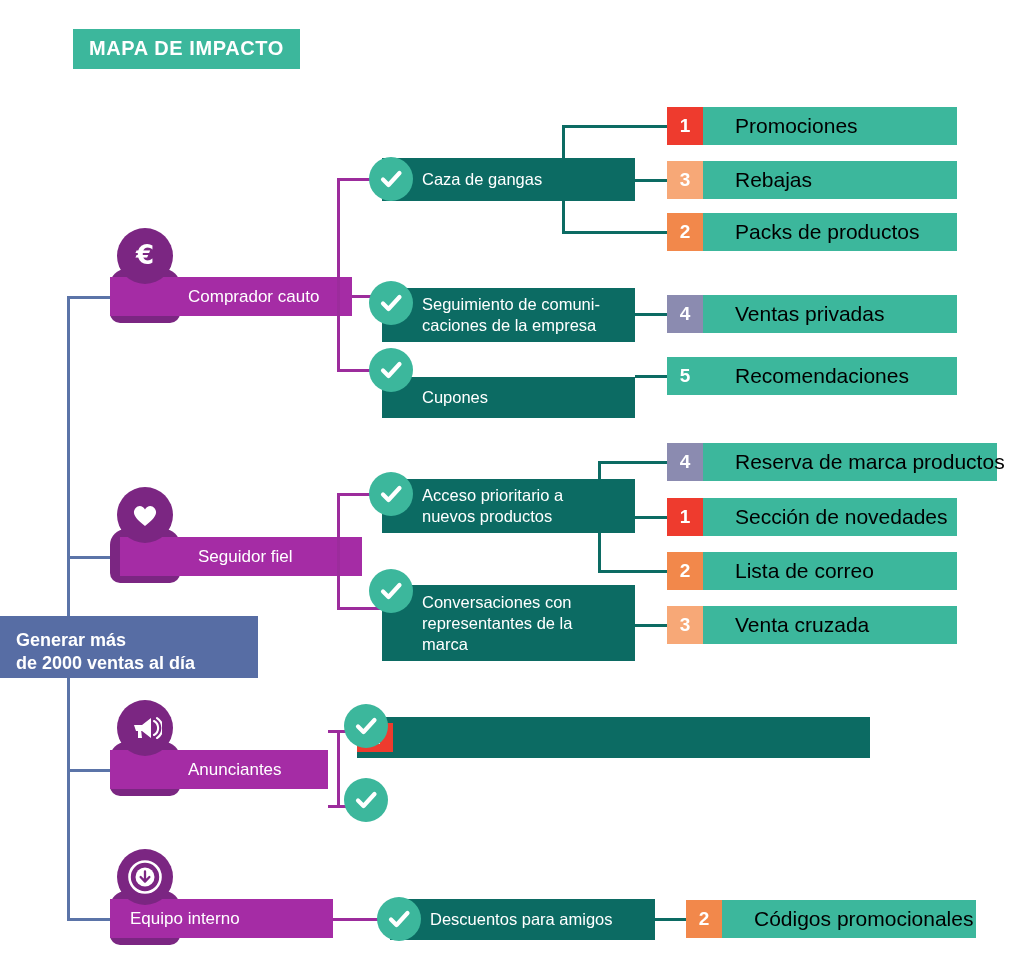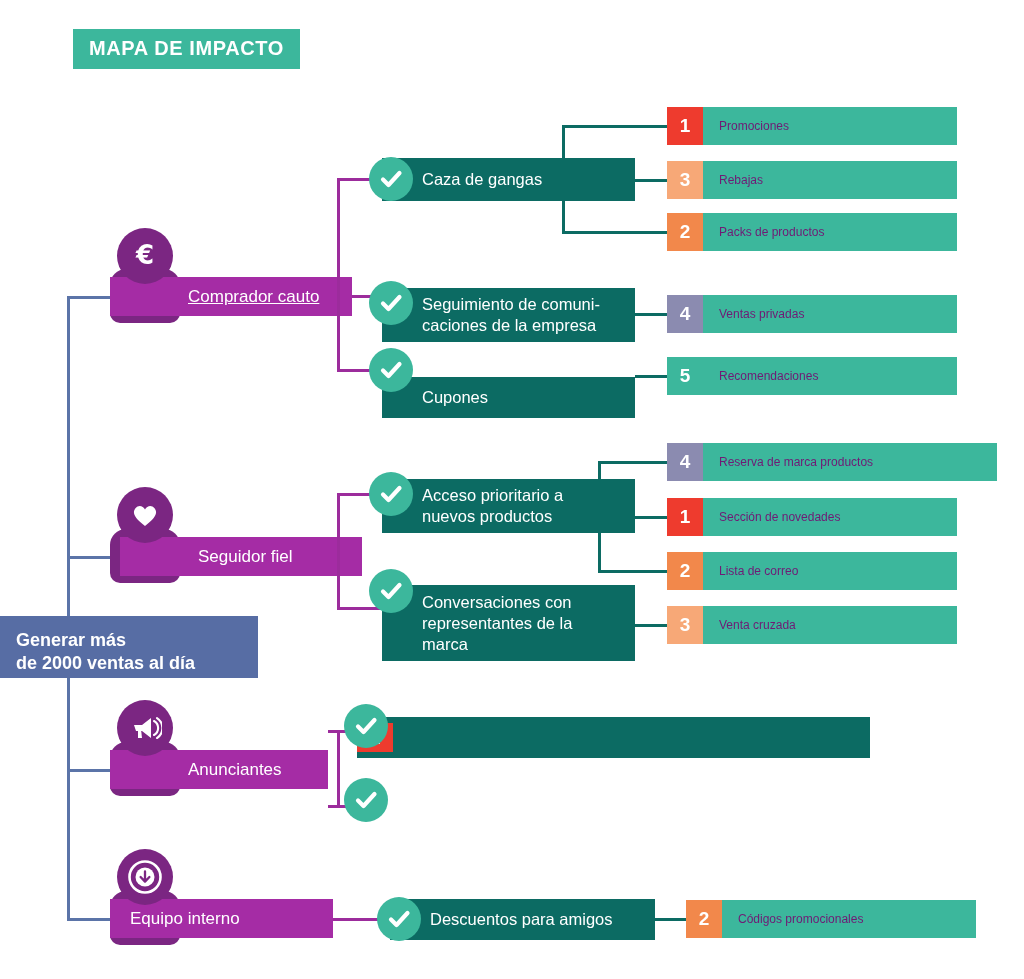--- a/index.html
+++ b/index.html
@@ -105,22 +105,22 @@
     box-sizing:border-box;
   }
   .outcome .num{
     width:36px;
     flex:0 0 36px;
     display:flex;align-items:center;justify-content:center;
     color:#ffffff;font-size:19px;font-weight:bold;
   }
   .outcome .txt{
     display:flex;align-items:center;
-    padding-left:16px;
-    color:#701a75;font-size:12px;
+    padding-left:32px;
+    color:#000000;font-size:21px;
     white-space:nowrap;
   }
 
   
   .activity.numbered{padding-left:0;}
   .activity.numbered .num{
     width:36px;flex:0 0 36px;align-self:stretch;
     display:flex;align-items:center;justify-content:center;
     color:#ffffff;font-size:19px;font-weight:bold;
   }
@@ -145,21 +145,21 @@
   <div class="ln spine" style="left:67px;top:556px;width:52px;height:3px;"></div>
   <div class="ln spine" style="left:67px;top:769px;width:52px;height:3px;"></div>
   <div class="ln spine" style="left:67px;top:918px;width:52px;height:3px;"></div>
 
   <div class="persona-head" style="left:117px;top:228px;">
     <svg width="34" height="34" viewBox="0 0 34 34">
       <text x="17" y="25" text-anchor="middle" font-size="26" font-weight="bold" fill="#ffffff" font-family="DejaVu Sans, sans-serif">€</text>
     </svg>
   </div>
   <div class="persona-body" style="left:110px;top:269px;"></div>
-  <div class="persona-bar" style="left:110px;top:277px;width:242px;height:39px;text-decoration:underline;">
+  <div class="persona-bar" style="left:110px;top:277px;width:242px;height:39px;">
     <span>Comprador cauto</span>
   </div>
 
   <div class="ln purple" style="left:337px;top:178px;width:3px;height:194px;"></div>
   <div class="ln purple" style="left:337px;top:178px;width:46px;height:3px;"></div>
   <div class="ln purple" style="left:352px;top:295px;width:31px;height:3px;"></div>
   <div class="ln purple" style="left:337px;top:369px;width:46px;height:3px;"></div>
 
   <div class="check" style="left:369px;top:157px;">
     <svg width="26" height="26" viewBox="0 0 26 26">

